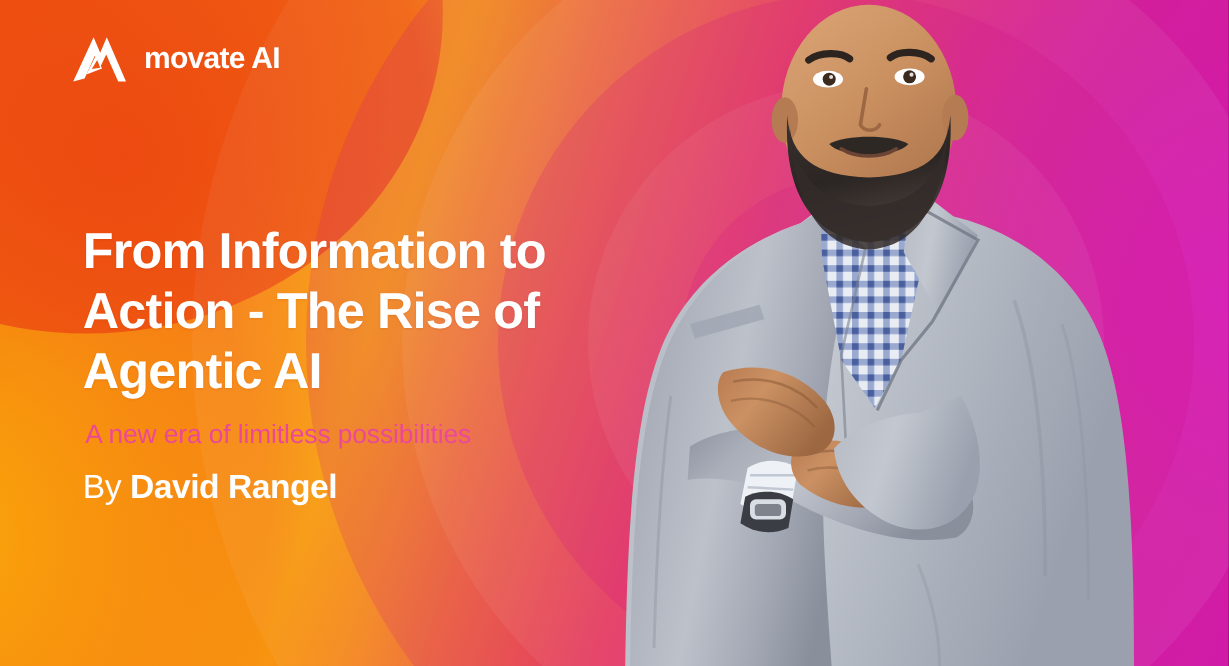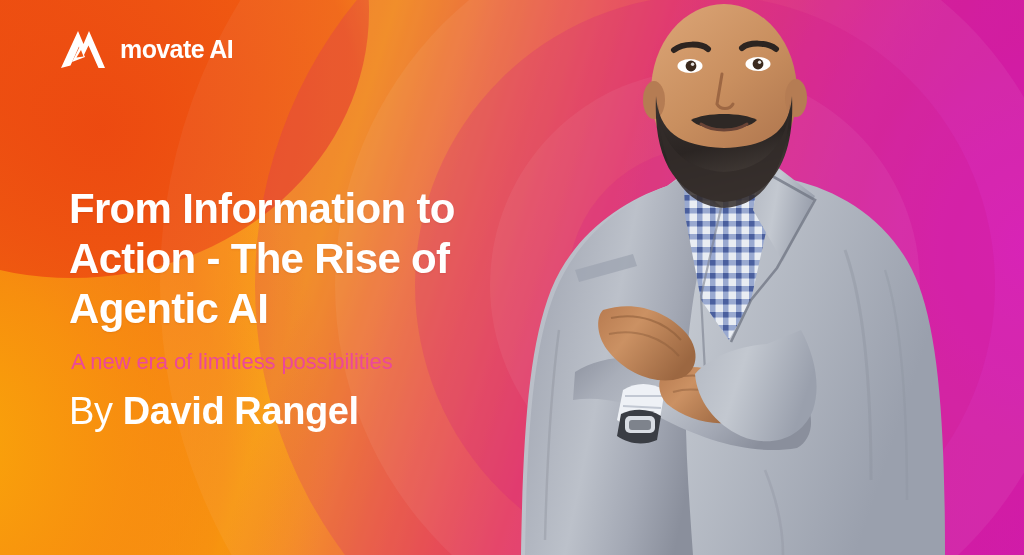--- a/index.html
+++ b/index.html
@@ -132,21 +132,21 @@
     margin: 14px 0 0 2px;
     color: #ec4899;
     font-size: 22px;
     font-weight: 400;
     line-height: 1.25;
     letter-spacing: -0.1px;
   }
   .byline {
     margin: 14px 0 0 0;
     color: #fff;
-    font-size: 38px;
+    font-size: 28px;
     line-height: 1.2;
     letter-spacing: -0.4px;
   }
   .byline .by { font-weight: 400; }
   .byline .name { font-weight: 700; }
 
   
   .portrait {
     position: absolute;
     left: 515px;

